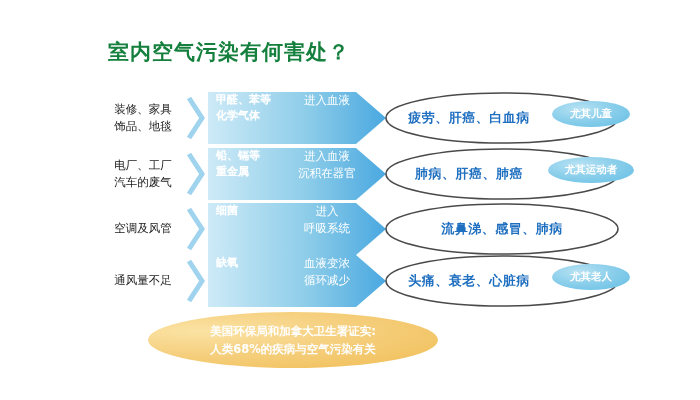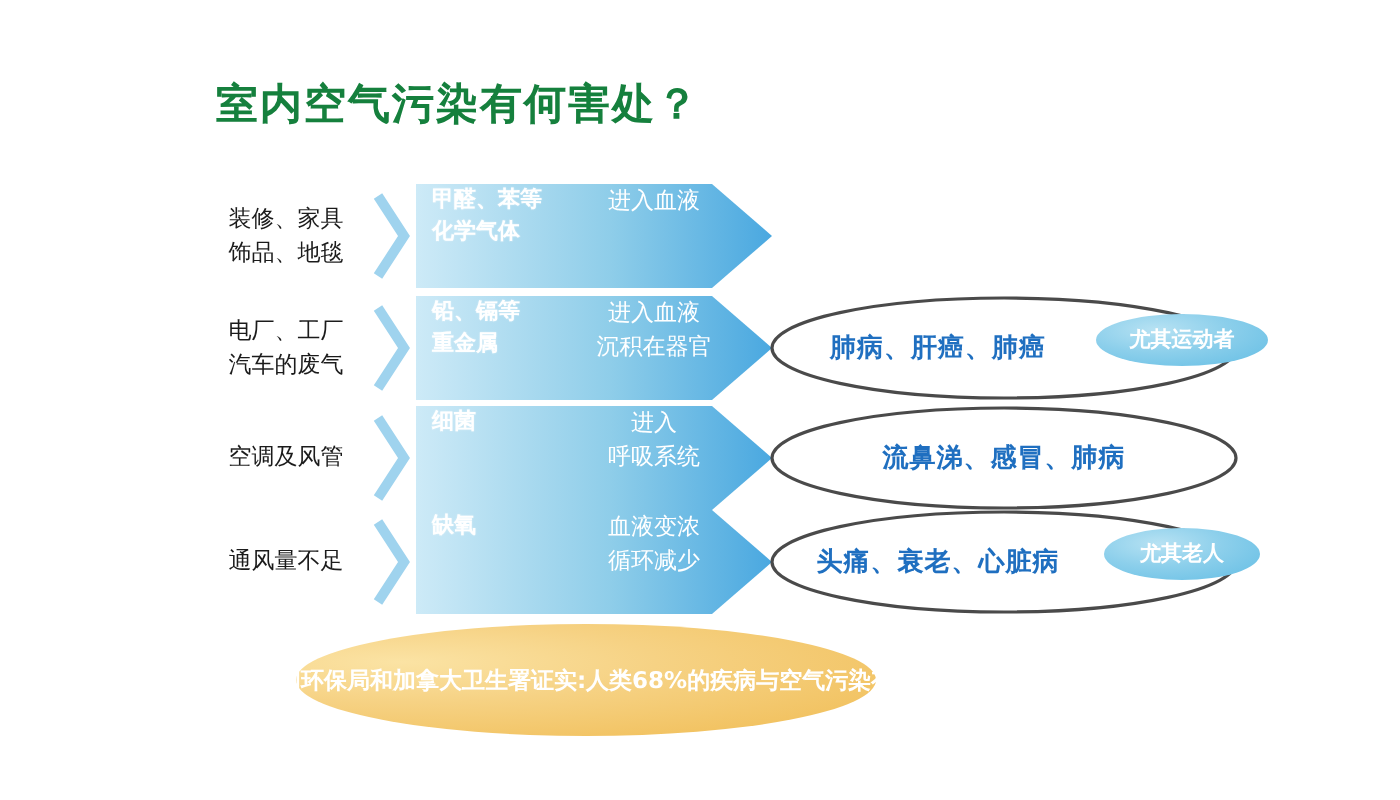--- a/index.html
+++ b/index.html
@@ -190,21 +190,21 @@
     border-radius: 50%;
     background: radial-gradient(ellipse at 18% 34%, #fbe3a4 0%, #f6d284 38%, #f0bc53 100%);
   }
   #footer-text {
     position: absolute;
     left: 0;
     top: 0;
     width: 290px;
     height: 56px;
     display: flex;
-    flex-direction: row;
+    flex-direction: column;
     align-items: center;
     justify-content: center;
     font-family: "DejaVu Sans", "Liberation Sans", sans-serif;
     font-size: 11.5px;
     font-weight: bold;
     line-height: 1.6;
     color: #ffffff;
     white-space: nowrap;
   }
 </style>
@@ -235,20 +235,27 @@
         <polygon points="0,0 148,0 178,26 148,52 0,52" fill="url(#g1)"></polygon>
       </svg>
       <div class="agent-text">
         <span>甲醛、苯等</span>
         <span>化学气体</span>
       </div>
       <div class="effect-text">
         <span>进入血液</span>
       </div>
     </div>
+    <div class="outcome">
+      <svg class="outcome-ellipse" width="236" height="54" viewBox="0 0 236 54">
+        <ellipse cx="118" cy="27" rx="116" ry="25" fill="none" stroke="#4a4a4a" stroke-width="1.6"></ellipse>
+      </svg>
+      <div class="outcome-text">疲劳、肝癌、白血病</div>
+      <div class="badge">尤其儿童</div>
+    </div>
   </div>
 
   <div class="row row-2">
     <div class="src-label">
       <span>电厂、工厂</span>
       <span>汽车的废气</span>
     </div>
     <svg class="chevron" viewBox="0 0 20 48">
       <polyline points="3,4 16,24 3,44" fill="none" stroke="#9fd3ee" stroke-width="5" stroke-linejoin="miter" stroke-linecap="butt"></polyline>
     </svg>

